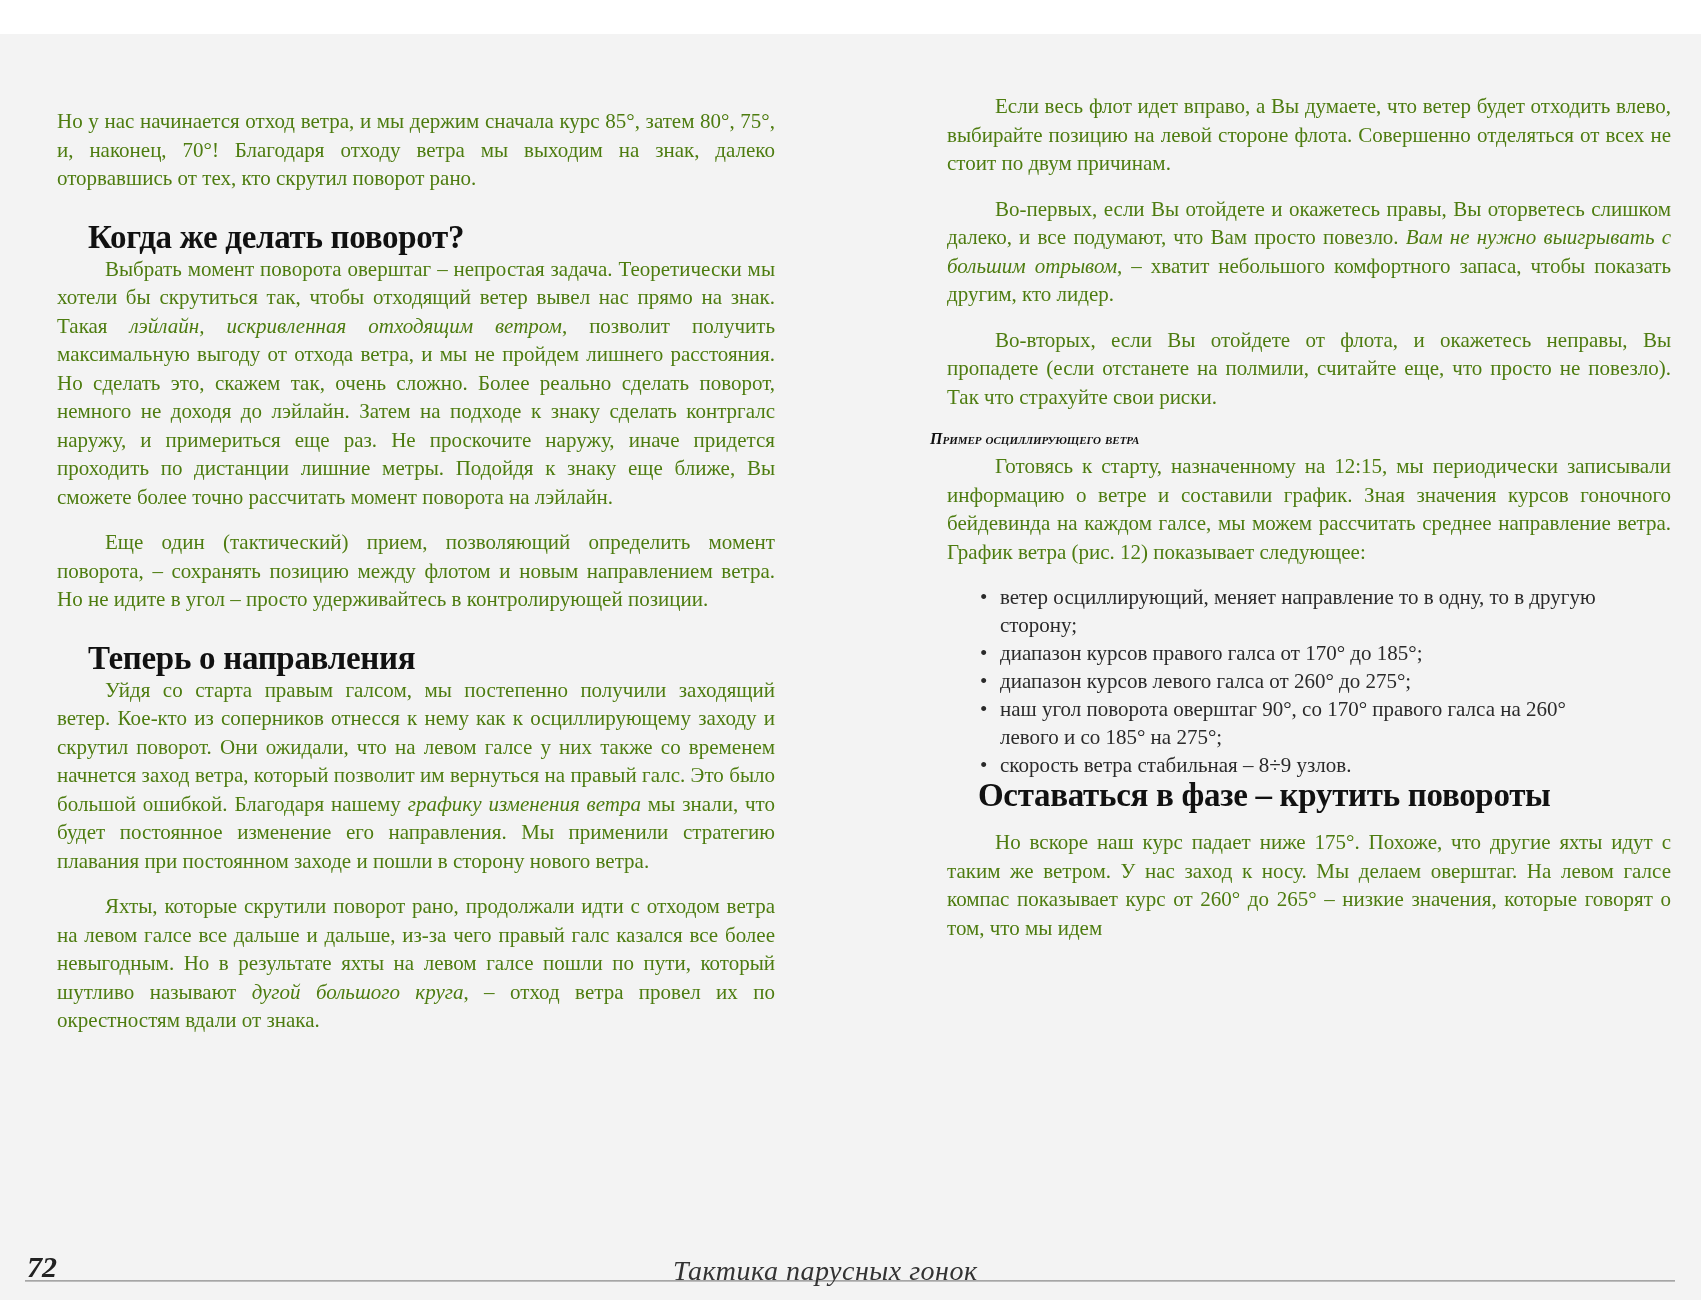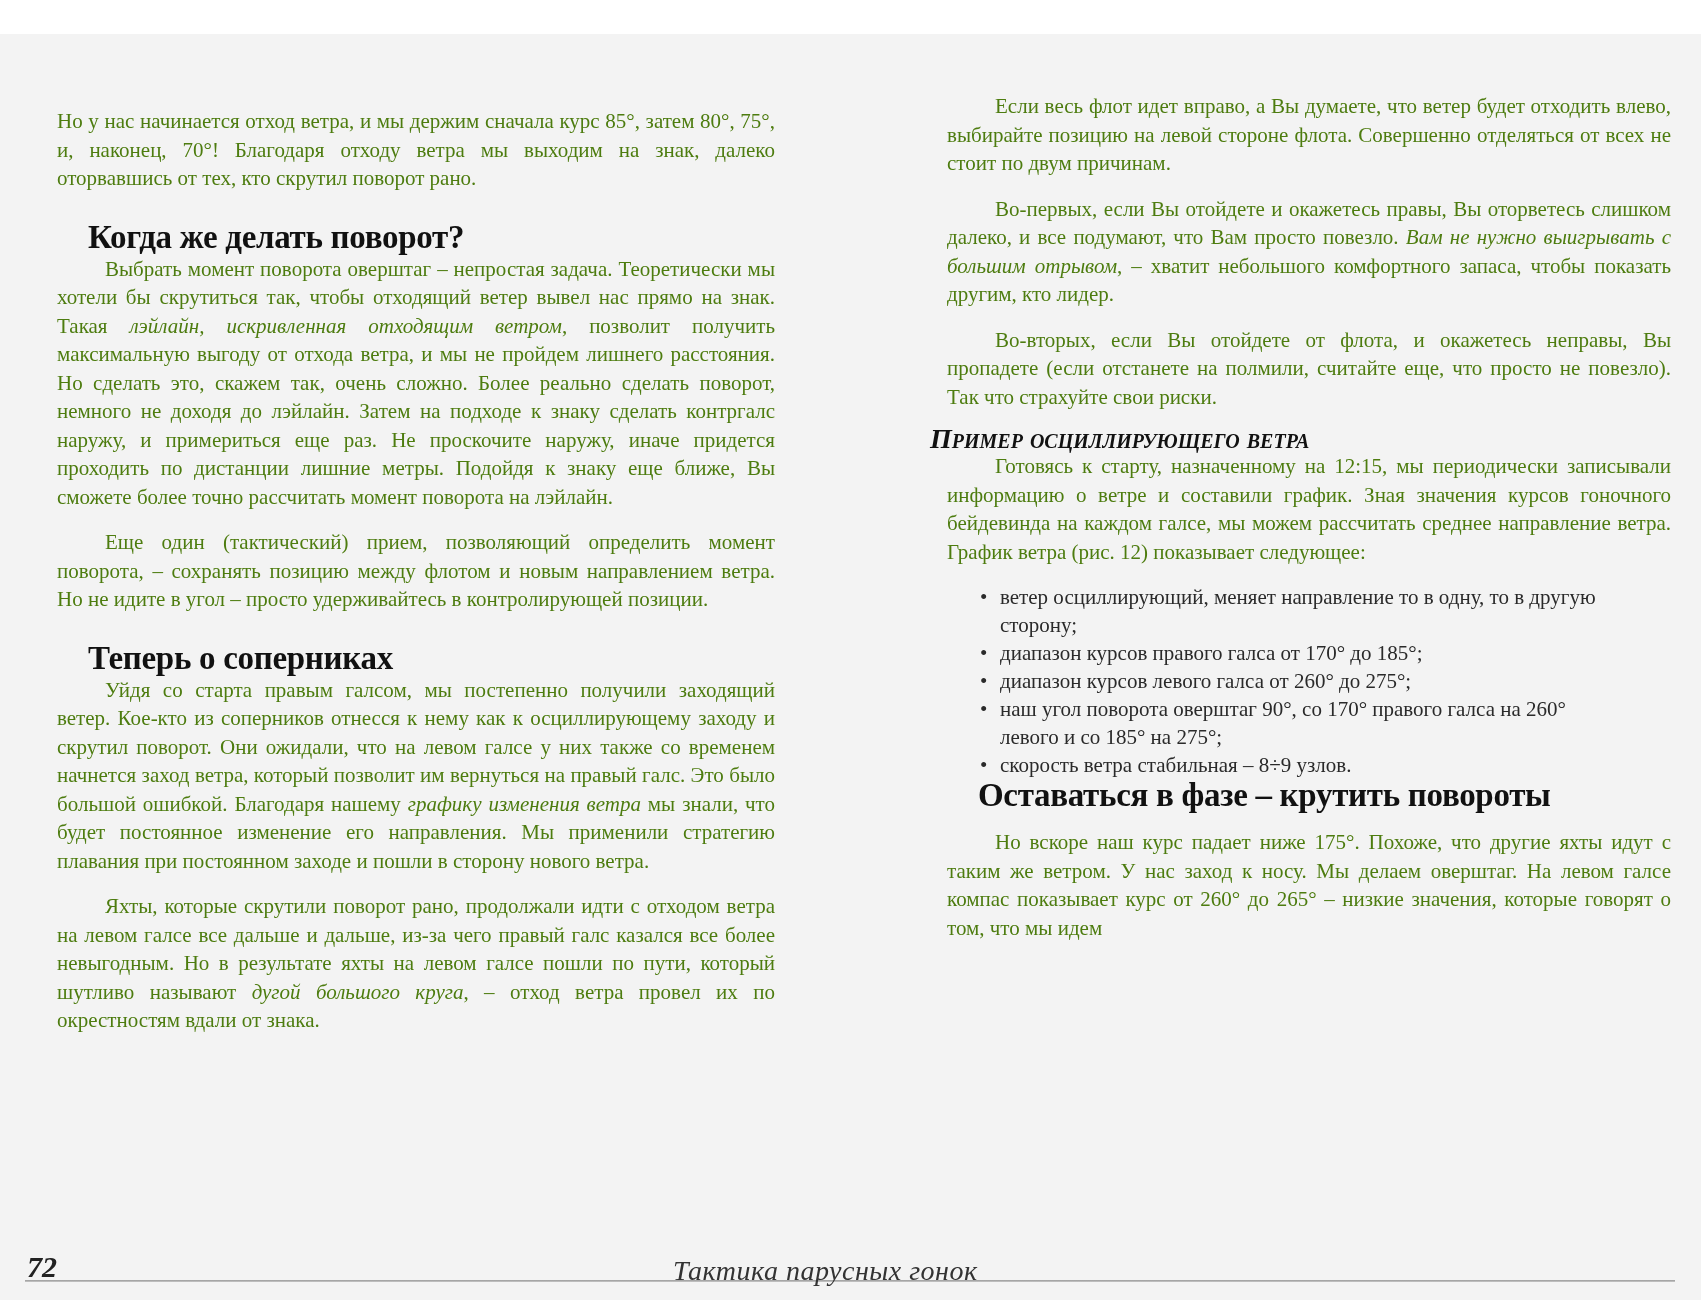--- a/index.html
+++ b/index.html
@@ -21,21 +21,21 @@
     color:#4d7c0f;
   }
   p.indent { text-indent:48px; }
   h2 {
     margin:0; font-family:"Liberation Serif",serif; font-weight:bold;
     font-size:33px; line-height:32px; color:#111; padding-left:48px;
     letter-spacing:-0.3px;
   }
   .kicker {
     font-family:"Liberation Serif",serif; font-style:italic; font-weight:bold;
-    font-variant:small-caps; font-size:28px; line-height:22px; color:#111;
+    font-variant:small-caps; font-size:16px; line-height:22px; color:#111;
     margin:0;
   }
   em { font-style:italic; }
   ul.bullets { list-style:none; margin:0; padding:0 0 0 50px; }
   ul.bullets li {
     font-size:21px; line-height:28px; position:relative; padding-left:20px;
     color:#2a2a2a; width:600px;
   }
   ul.bullets li::before {
     content:"•"; position:absolute; left:0; top:0;
@@ -58,21 +58,21 @@
 
 <div class="page">
 
   <div class="col col-left">
     <p>Но у нас начинается отход ветра, и мы держим сначала курс 85°, затем 80°, 75°, и, наконец, 70°! Благодаря отходу ветра мы выходим на знак, далеко оторвавшись от тех, кто скрутил поворот рано.</p>
 
     <h2 style="margin-top:28px;">Когда же делать поворот?</h2>
     <p class="indent" style="margin-top:2px;"><span>Выбрать момент поворота оверштаг – непростая задача. Теоретически мы хотели бы скрутиться так, чтобы отходящий ветер вывел нас прямо на знак. Такая </span><em>лэйлайн, искривленная отходящим ветром</em><span>, позволит получить максимальную выгоду от отхода ветра, и мы не пройдем лишнего расстояния. Но сделать это, скажем так, очень сложно. Более реально сделать поворот, немного не доходя до лэйлайн. Затем на подходе к знаку сделать контргалс наружу, и примериться еще раз. Не проскочите наружу, иначе придется проходить по дистанции лишние метры. Подойдя к знаку еще ближе, Вы сможете более точно рассчитать момент поворота на лэйлайн.</span></p>
     <p class="indent">Еще один (тактический) прием, позволяющий определить момент поворота, – сохранять позицию между флотом и новым направлением ветра. Но не идите в угол – просто удерживайтесь в контролирующей позиции.</p>
 
-    <h2 style="margin-top:28px;">Теперь о соперниках</h2>
+    <h2 style="margin-top:28px;">Теперь о направления</h2>
     <p class="indent" style="margin-top:2px;"><span>Уйдя со старта правым галсом, мы постепенно получили заходящий ветер. Кое-кто из соперников отнесся к нему как к осциллирующему заходу и скрутил поворот. Они ожидали, что на левом галсе у них также со временем начнется заход ветра, который позволит им вернуться на правый галс. Это было большой ошибкой. Благодаря нашему </span><em>графику изменения ветра</em><span> мы знали, что будет постоянное изменение его направления. Мы применили стратегию плавания при постоянном заходе и пошли в сторону нового ветра.</span></p>
     <p class="indent"><span>Яхты, которые скрутили поворот рано, продолжали идти с отходом ветра на левом галсе все дальше и дальше, из-за чего правый галс казался все более невыгодным. Но в результате яхты на левом галсе пошли по пути, который шутливо называют </span><em>дугой большого круга</em><span>, – отход ветра провел их по окрестностям вдали от знака.</span></p>
   </div>
 
   <div class="col col-right">
     <p class="indent" style="margin-top:2px;">Если весь флот идет вправо, а Вы думаете, что ветер будет отходить влево, выбирайте позицию на левой стороне флота. Совершенно отделяться от всех не стоит по двум причинам.</p>
     <p class="indent"><span>Во-первых, если Вы отойдете и окажетесь правы, Вы оторветесь слишком далеко, и все подумают, что Вам просто повезло. </span><em>Вам не нужно выигрывать с большим отрывом</em><span>, – хватит небольшого комфортного запаса, чтобы показать другим, кто лидер.</span></p>
     <p class="indent">Во-вторых, если Вы отойдете от флота, и окажетесь неправы, Вы пропадете (если отстанете на полмили, считайте еще, что просто не повезло). Так что страхуйте свои риски.</p>
 
     <div class="kicker" style="margin-top:2px;">Пример осциллирующего ветра</div>

